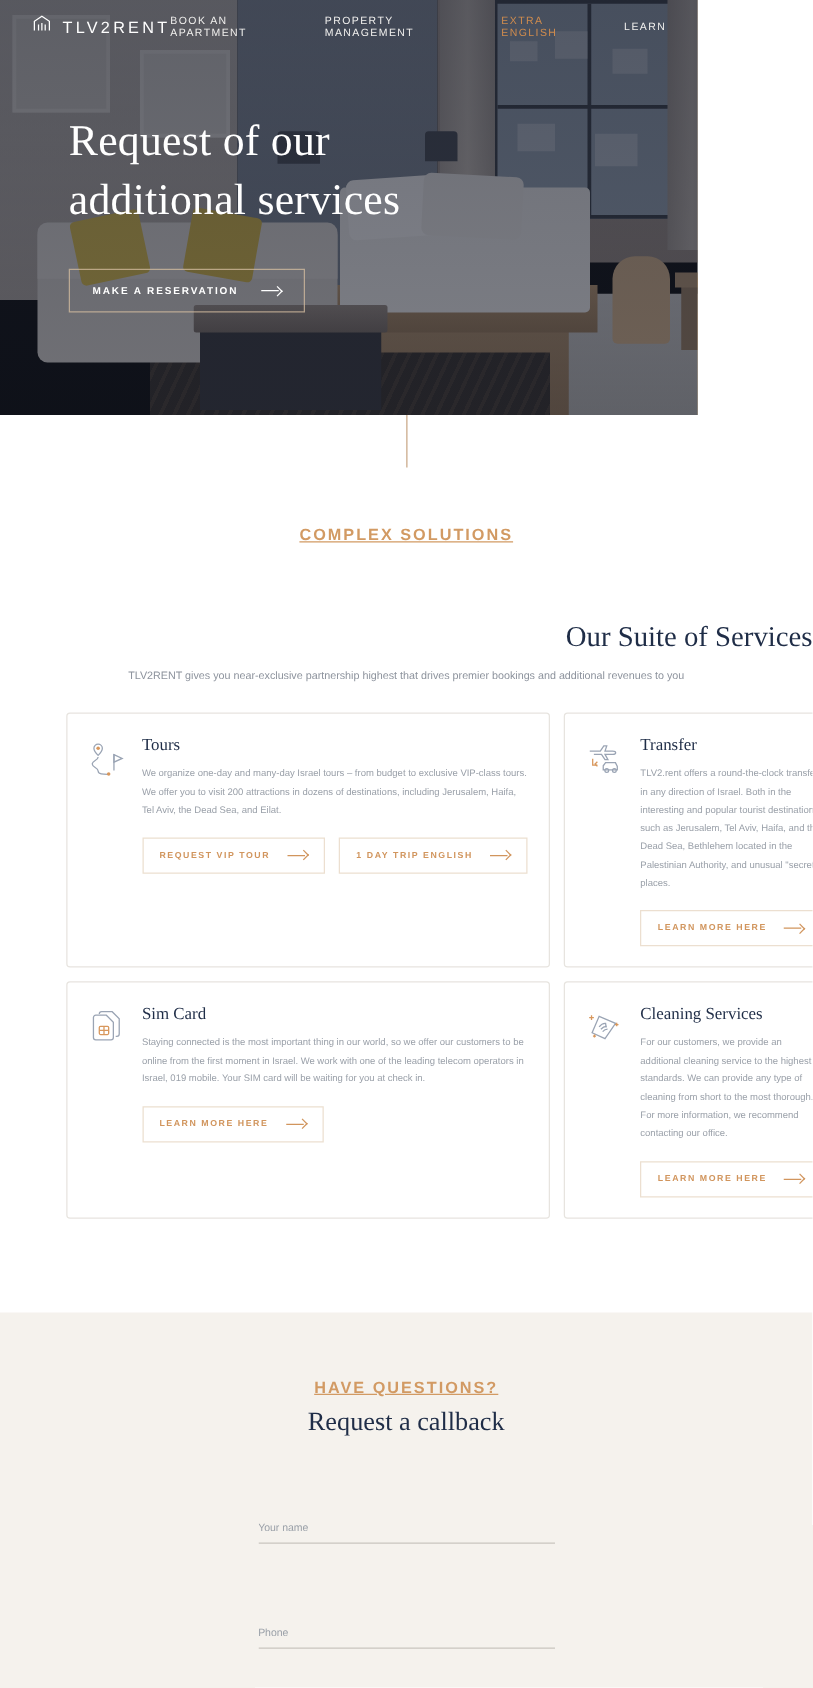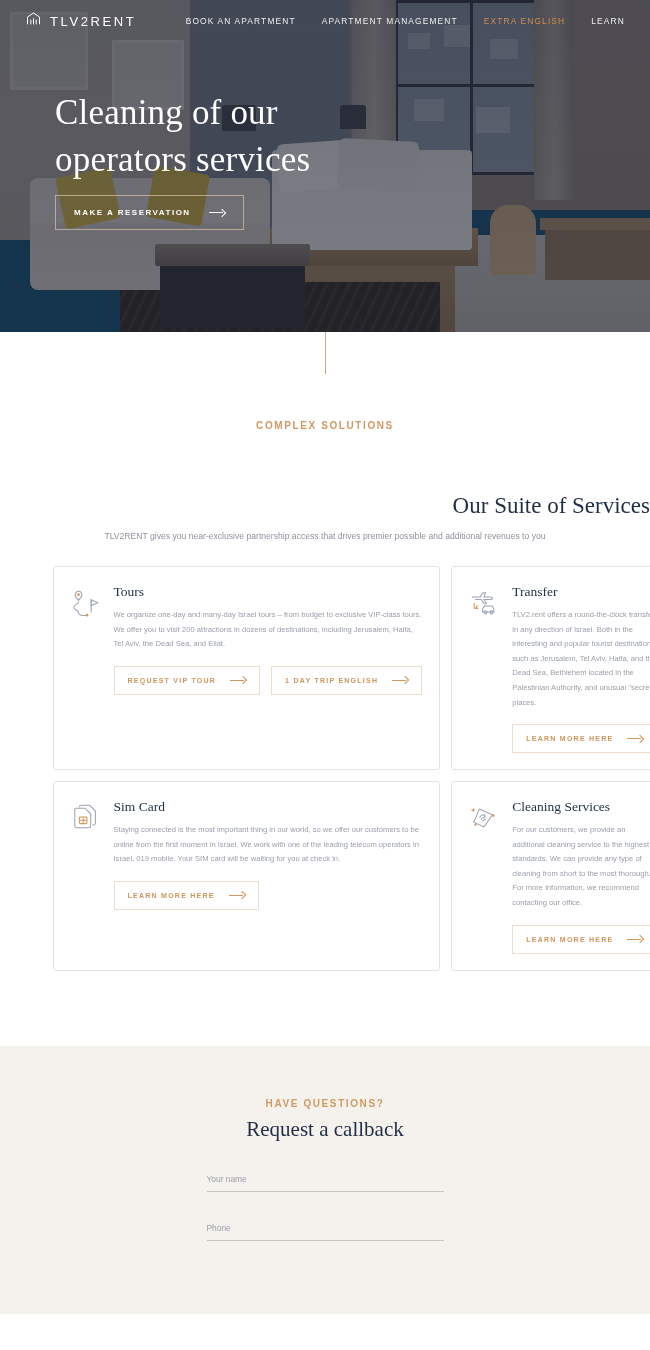--- a/index.html
+++ b/index.html
@@ -7,21 +7,21 @@
   body {
     font-family:"Liberation Sans", sans-serif;
     background:#ffffff;
     width:650px;
     height:1350px;
     overflow:hidden;
     color:#2e3a4e;
   }
 
   
-  .hero { position:relative; width:650px; height:332px; overflow:hidden; background:#0c4a6e; }
+  .hero { position:relative; width:558px; height:332px; overflow:hidden; background:#000000; }
   .hero-photo { position:absolute; inset:0; }
   .room-wall-left  { position:absolute; left:0; top:0; width:190px; height:240px; background:linear-gradient(180deg,#b9b3ac,#a49c95); }
   .room-wall-mid   { position:absolute; left:190px; top:0; width:160px; height:230px; background:linear-gradient(180deg,#7e8793,#6d7682); }
   .room-wall-right { position:absolute; left:350px; top:0; width:300px; height:210px; background:linear-gradient(180deg,#9f9289,#8c7f76); }
   .frame1 { position:absolute; left:10px; top:12px; width:78px; height:78px; border:3px solid #d7d2cb; background:#c9c4bd; }
   .frame2 { position:absolute; left:112px; top:40px; width:72px; height:70px; border:3px solid #dcd8d2; background:#cfcbc5; }
   .window-frame { position:absolute; left:395px; top:0px; width:150px; height:175px; background:#8d9aa8; border:3px solid #2c3138; }
   .window-frame:before { content:""; position:absolute; left:50%; top:0; width:3px; height:100%; background:#2c3138; }
   .window-frame:after  { content:""; position:absolute; top:48%; left:0; width:100%; height:3px; background:#2c3138; }
   .bldg { position:absolute; background:#c8ccd2; opacity:.55; }
@@ -49,52 +49,52 @@
 
   .nav { position:absolute; top:0; left:0; right:0; height:42px; display:flex; align-items:center; padding:0 25px; z-index:5; }
   .logo { display:flex; align-items:center; gap:8px; }
   .logo-text { color:#fff; font-size:13px; letter-spacing:2.6px; font-weight:400; }
   .nav-links { margin-left:auto; display:flex; align-items:center; gap:26px; }
   .nav-link { color:#f1f0ee; font-size:8.4px; letter-spacing:1.15px; text-decoration:none; font-weight:400; }
   .nav-link.active { color:#d08c4e; }
 
   .hero-inner { position:absolute; left:55px; top:90px; z-index:5; }
   .hero-title { font-family:"Liberation Serif", serif; color:#fff; font-size:35px; line-height:1.33; font-weight:400; letter-spacing:.2px; }
-  .hero-btn { margin-top:12px; display:inline-flex; align-items:center; gap:18px; padding:12px 18px; border:1px solid rgba(214,190,160,.75); color:#fff; font-size:8px; letter-spacing:1.5px; font-weight:700; background:transparent; cursor:pointer; }
+  .hero-btn { margin-top:32px; display:inline-flex; align-items:center; gap:18px; padding:12px 18px; border:1px solid rgba(214,190,160,.75); color:#fff; font-size:8px; letter-spacing:1.5px; font-weight:700; background:transparent; cursor:pointer; }
   .arrow { width:16px; height:9px; position:relative; display:inline-block; }
   .arrow:before { content:""; position:absolute; left:0; top:4px; width:14px; height:1px; background:currentColor; }
   .arrow:after { content:""; position:absolute; right:0; top:1.5px; width:5px; height:5px; border-top:1px solid currentColor; border-right:1px solid currentColor; transform:rotate(45deg); }
 
   
   .vline { width:1px; height:42px; background:#c9a887; margin:0 auto; }
 
   
   .intro { text-align:center; padding-top:46px; }
-  .eyebrow { color:#d29a63; font-size:10px; letter-spacing:1.6px; font-weight:700; }
+  .eyebrow { color:#d29a63; font-size:13px; letter-spacing:1.6px; font-weight:700;text-decoration:underline; }
   .intro-text { font-family:"Liberation Serif", serif; font-size:16.5px; line-height:1.62; color:#22304a; max-width:430px; margin:14px auto 0; }
 
   
   .services { padding-top:62px; }
   .sec-title { font-family:"Liberation Serif", serif; font-size:23px; color:#1f2d47; text-align:right; font-weight:400; }
   .sec-sub { text-align:center; font-size:8.6px; color:#8d939d; line-height:1.75; margin-top:10px; }
 
   .cards { width:545px; margin:22px auto 0; display:grid; grid-template-columns:1fr 1fr; gap:11px; }
   .card { background:#fff; border:1px solid #e7e4df; border-radius:3px; padding:17px 17px 16px; display:flex; gap:11px; min-height:152px; }
   .card-icon { flex:0 0 32px; padding-top:4px; }
   .card-body { flex:1; }
   .card-title { font-family:"Liberation Serif", serif; font-size:13.5px; color:#1f2d47; font-weight:400; margin-bottom:8px; }
   .card-text { font-size:7.6px; line-height:1.92; color:#9aa0a9; }
   .card-actions { margin-top:14px; display:flex; gap:11px; }
   .pill { display:inline-flex; align-items:center; gap:14px; padding:9px 13px; border:1px solid #ecdfd0; color:#d1955d; font-size:7px; letter-spacing:1.25px; font-weight:700; background:#fff; cursor:pointer; white-space:nowrap; }
 
   
   .callback { background:#f5f2ed; margin-top:75px; padding:52px 0 48px; text-align:center; }
   .cb-title { font-family:"Liberation Serif", serif; font-size:21px; color:#1f2d47; margin-top:8px; font-weight:400; }
   .form { width:237px; margin:26px auto 0; text-align:left; }
-  .field { width:100%; border:0; border-bottom:1px solid #c9c5bf; background:transparent; padding:6px 0 7px; font-size:8.4px; color:#7b818a; outline:none; font-family:"Liberation Sans", sans-serif; margin-bottom:25px; }
+  .field { width:100%; border:0; border-bottom:1px solid #c9c5bf; background:transparent; padding:6px 0 7px; font-size:8.4px; color:#7b818a; outline:none; font-family:"Liberation Sans", sans-serif; margin-bottom:25px;margin-top:35px; }
   .field::placeholder { color:#9aa0a8; }
 </style>
 </head>
 <body>
 
 <section class="hero">
   <div class="hero-photo">
     <div class="room-wall-left"></div>
       <div class="room-wall-mid"></div>
       <div class="room-wall-right"></div>
@@ -135,47 +135,47 @@
       <span>
         <svg width="17" height="16" viewBox="0 0 24 24" fill="none" stroke="#ffffff" stroke-width="1.5">
           <path d="M3 20V9l9-6 9 6v11"></path>
             <path d="M8 20v-7M12 20v-9M16 20v-7"></path>
         </svg>
       </span>
       <span class="logo-text">TLV2RENT</span>
     </div>
     <div class="nav-links">
       <a class="nav-link" href="#">BOOK AN APARTMENT</a>
-      <a class="nav-link" href="#">APARTMENT MANAGEMENT</a>
+      <a class="nav-link" href="#">PROPERTY MANAGEMENT</a>
       <a class="nav-link active" href="#">EXTRA ENGLISH</a>
       <a class="nav-link" href="#">LEARN</a>
     </div>
   </nav>
 
   <div class="hero-inner">
     <h1 class="hero-title">
-      <span>Cleaning of our</span><br>
-      <span>operators services</span>
+      <span>Request of our</span><br>
+      <span>additional services</span>
     </h1>
     <button class="hero-btn">
       <span>MAKE A RESERVATION</span>
       <i class="arrow"></i>
     </button>
   </div>
 </section>
 
 <div class="vline"></div>
 
 <section class="intro">
   <div class="eyebrow">COMPLEX SOLUTIONS</div>
 </section>
 
 <section class="services">
   <h2 class="sec-title">Our Suite of Services</h2>
-  <p class="sec-sub">TLV2RENT gives you near-exclusive partnership access that drives premier possible and additional revenues to you</p>
+  <p class="sec-sub">TLV2RENT gives you near-exclusive partnership highest that drives premier bookings and additional revenues to you</p>
 
   <div class="cards">
 
     <div class="card">
       <div class="card-icon">
         <svg width="30" height="30" viewBox="0 0 32 32" fill="none" stroke="#9aa4b4" stroke-width="1.1">
           <path d="M8 3.5a3.6 3.6 0 0 1 3.6 3.6c0 2.6-3.6 6-3.6 6s-3.6-3.4-3.6-6A3.6 3.6 0 0 1 8 3.5z"></path>
           <circle cx="8" cy="7" r="1.5" fill="#d8975c" stroke="none"></circle>
           <path d="M8 14.5c0 3-5 3-5 6s5 3 5 6 5 2.8 9 2.8"></path>
           <path d="M21.5 12v14" stroke="#9aa4b4"></path>

